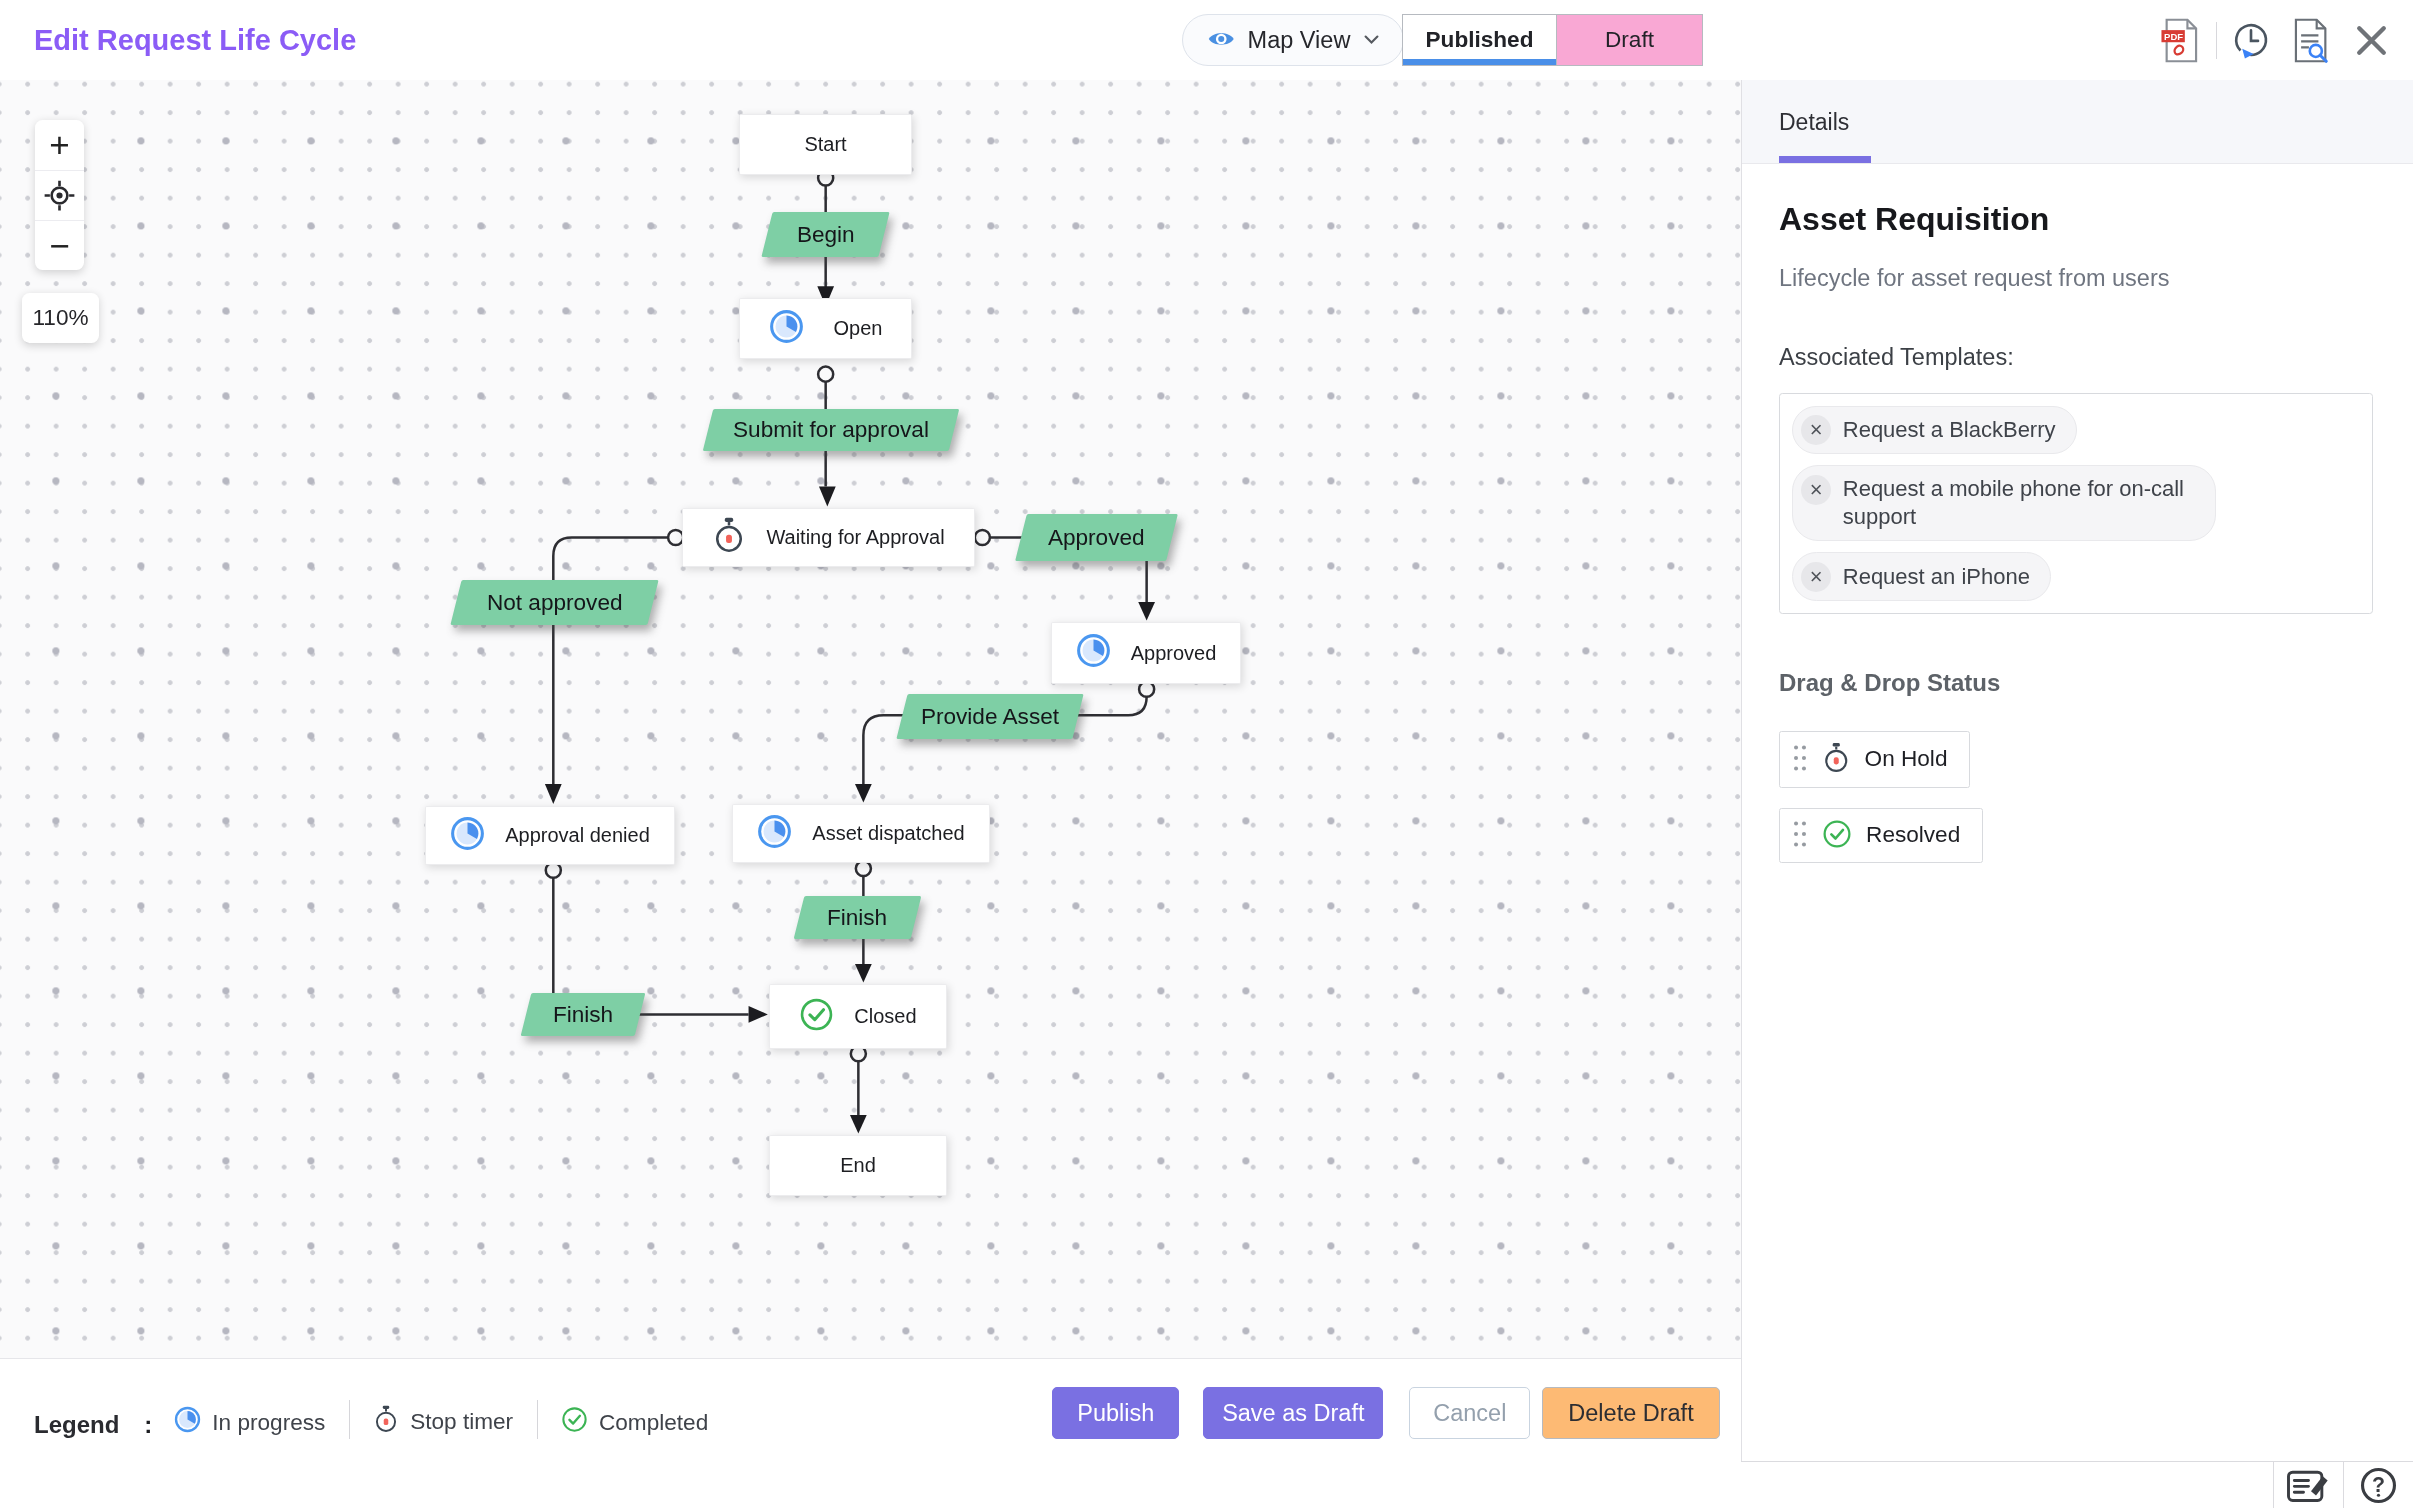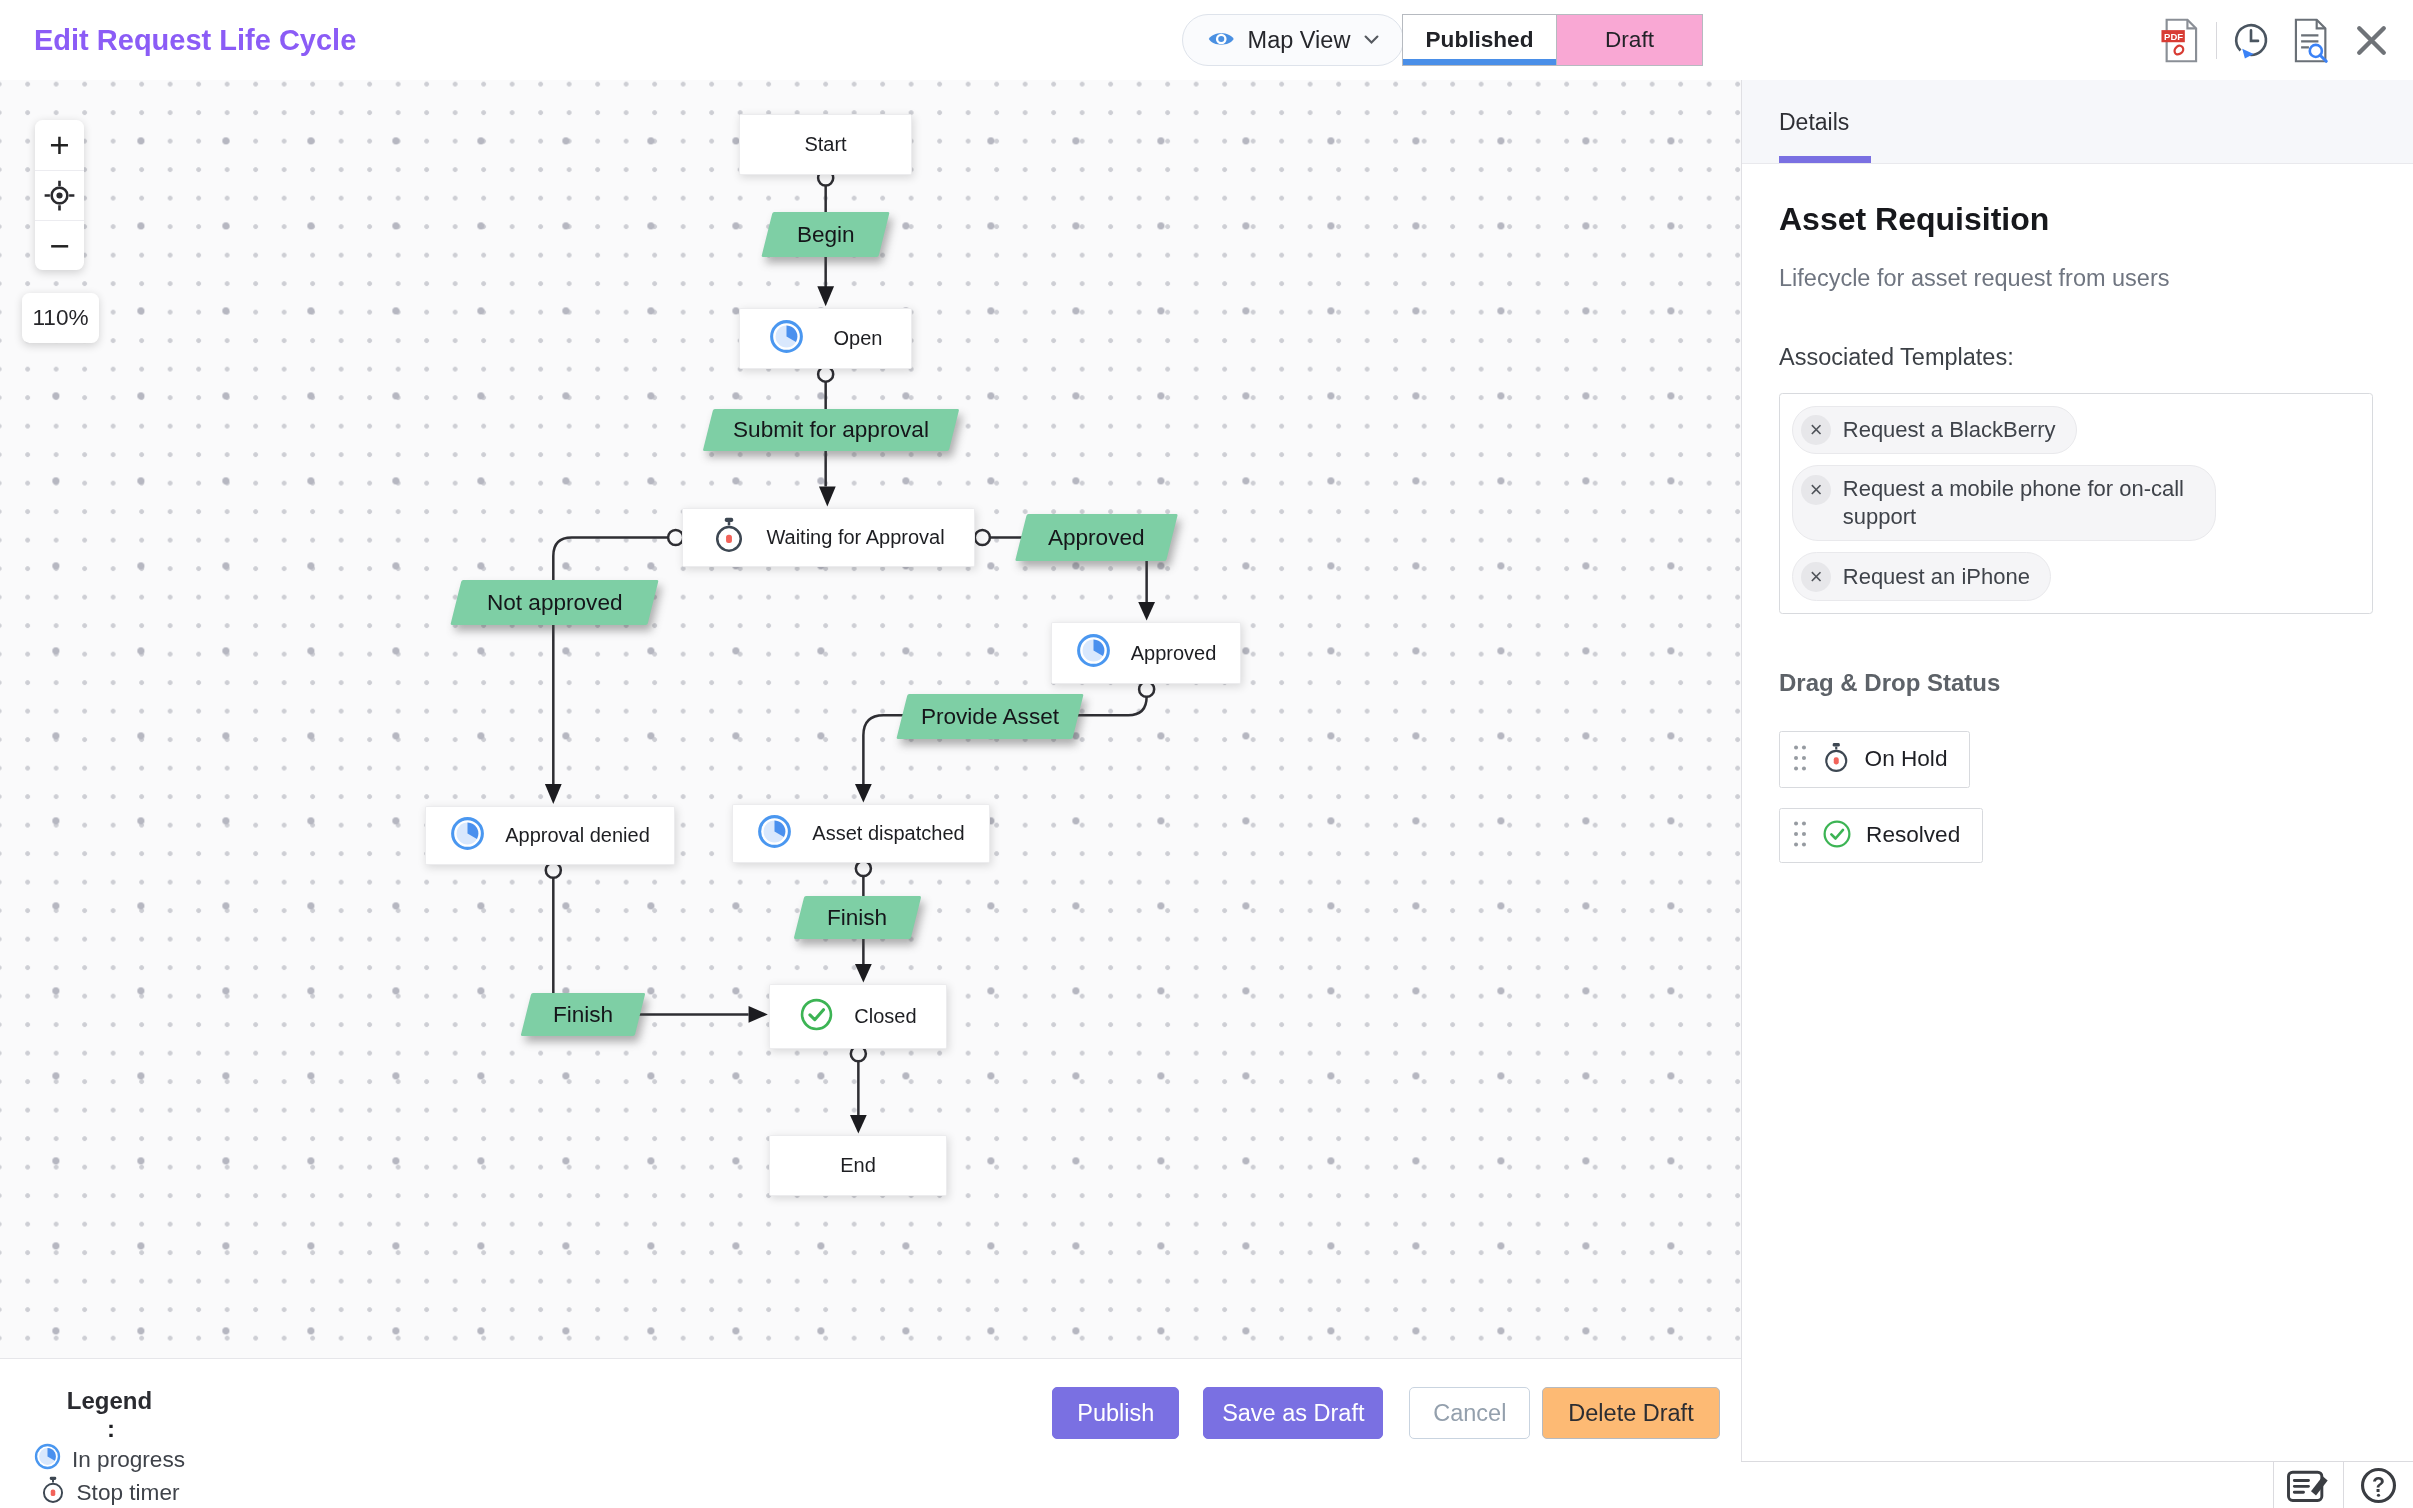--- a/index.html
+++ b/index.html
@@ -44,21 +44,21 @@
   .zoom-ctl .cell { height:50px; display:flex; align-items:center; justify-content:center; cursor:pointer;
     font-size:35px; font-weight:500; color:#222; }
   .zoom-ctl .cell + .cell { border-top:0.8px solid #ececf0; }
   .zoom-badge { position:absolute; left:22px; top:213px; width:77px; height:50px; z-index:5; background:#fff;
     border-radius:7.5px; box-shadow:0 2.5px 8.4px rgba(0,0,0,.16); display:flex; align-items:center; justify-content:center;
     font-size:22.6px; color:#26262a; }
 
   
   .footer { position:absolute; left:0; top:1358px; width:1741px; height:151px; background:#fff;
     border-top:0.8px solid #e6e6ea; z-index:20; }
-  .legend { position:absolute; left:34px; top:28px; height:52px; display:flex; align-items:center;flex-direction:column; }
+  .legend { position:absolute; left:34px; top:28px; height:52px; display:flex; align-items:flex-end; }
   .legend .cap { font-size:24px; font-weight:700; color:#2a2b30; }
   .legend .colon { font-size:24px; font-weight:700; margin:0 22px 0 25px; }
   .legend .item { display:flex; align-items:center; gap:11px; font-size:22.6px; color:#3f434a; }
   .legend .ldiv { width:0.8px; height:39px; background:#d6d6da; margin:0 23.5px; }
   .btn-row { position:absolute; right:21px; top:28px; display:flex; align-items:center; }
   .btn { height:52px; border-radius:5px; font-size:23.5px; font-family:inherit; cursor:pointer; border:0.8px solid transparent; }
   .btn.primary { background:#7a70e2; border-color:#7a70e2; color:#fff; }
   .btn.publish { width:127px; margin-right:24px; }
   .btn.savedraft { width:180px; margin-right:26px; }
   .btn.cancel { width:121px; margin-right:11.7px; background:#fff; border:1.7px solid #c9d4e0; color:#94a0ad; }
@@ -213,21 +213,21 @@
       <span>Finish</span>
     </div>
   <div class="para" style="left:526px; top:913px; width:114px; height:43px;">
       <span>Finish</span>
     </div>
 
   <div class="node" style="left:739px; top:34px; width:173px; height:61px;">
     <span>Start</span>
   </div>
 
-  <div class="node" style="left:739px; top:228px; width:173px; height:61px;gap:30px;">
+  <div class="node" style="left:739px; top:218px; width:173px; height:61px;gap:30px;">
     <span><svg width="35" height="35" viewBox="0 0 40 40">
           <circle cx="20" cy="20" r="17" fill="#fff" stroke="#4a97f0" stroke-width="3.5"></circle>
           <circle cx="20" cy="20" r="12.5" fill="#d9e8fd"></circle>
           <path d="M20,20 L20,7.5 A12.5,12.5 0 0 1 30.8,26.2 Z" fill="#4a90ee"></path>
         </svg></span>
     <span>Open</span>
   </div>
 
   <div class="node" style="left:682px; top:428px; width:293px; height:59px;">
     <span><svg width="34" height="37" viewBox="0 0 40 44">

